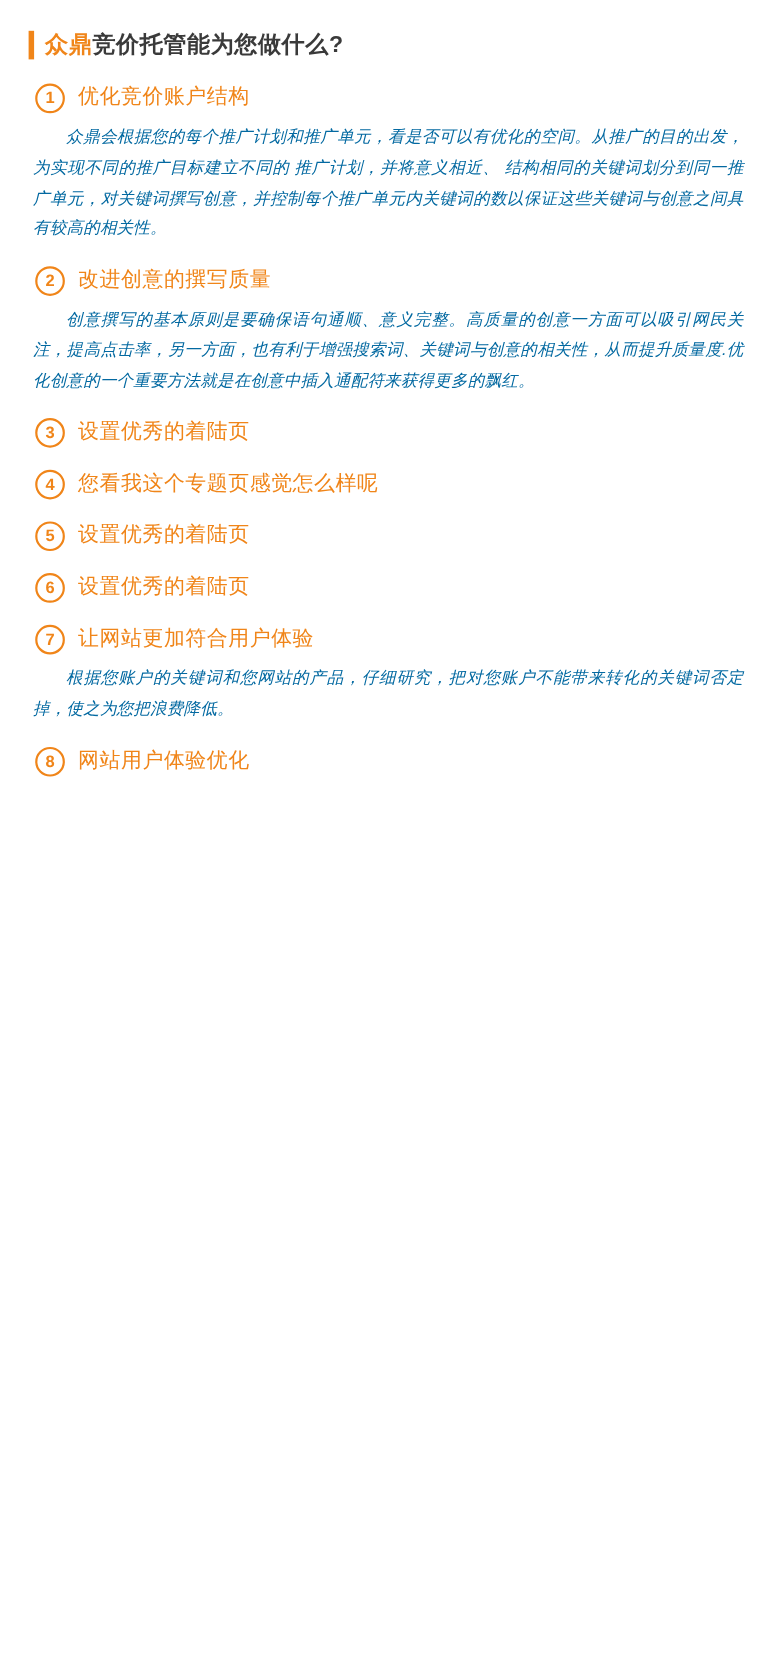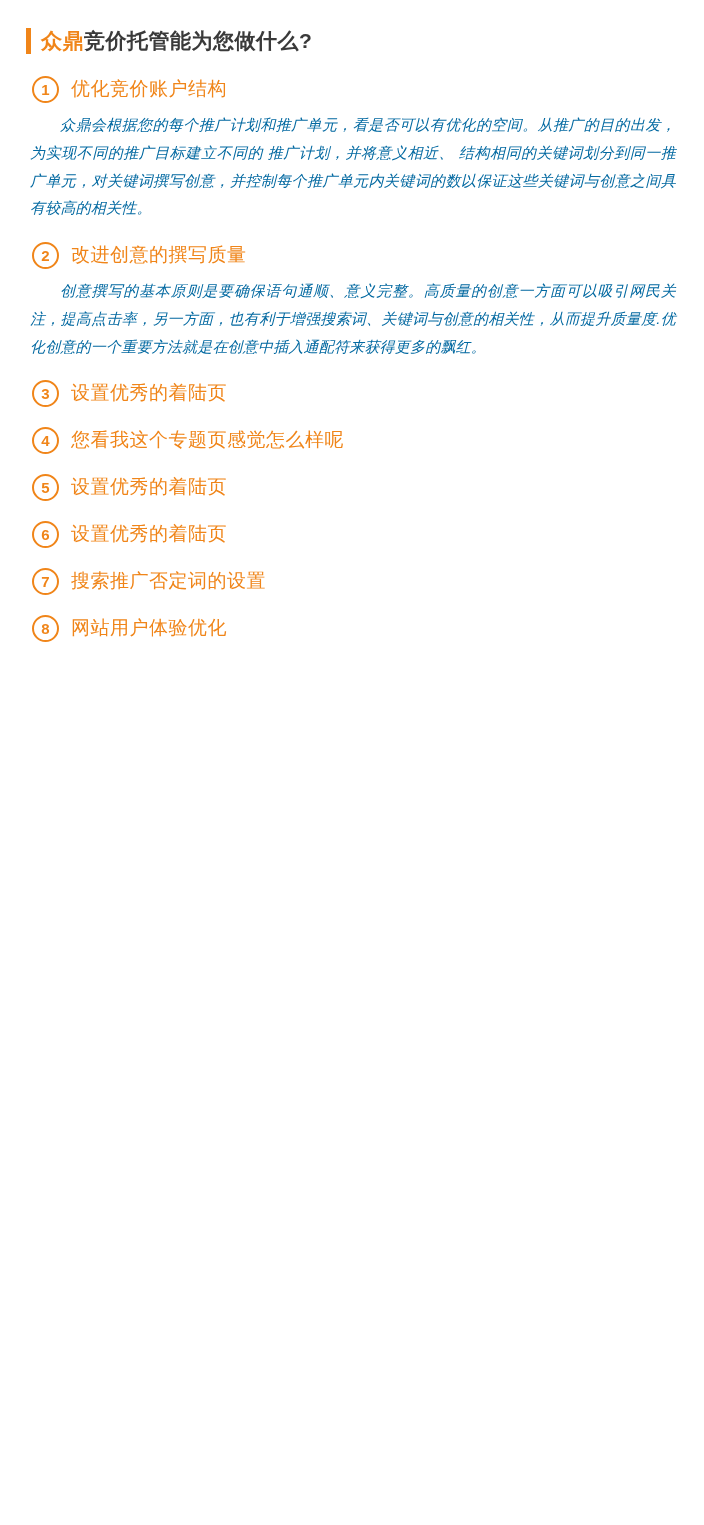--- a/index.html
+++ b/index.html
@@ -139,22 +139,23 @@
   <div class="section">
     <div class="sec-head">
       <div class="num">6</div>
       <div class="sec-title">设置优秀的着陆页</div>
     </div>
   </div>
 
   <div class="section">
     <div class="sec-head">
       <div class="num">7</div>
-      <div class="sec-title">搜索推广否定词的设置</div>
+      <div class="sec-title">让网站更加符合用户体验</div>
     </div>
+    <div class="sec-body">根据您账户的关键词和您网站的产品，仔细研究，把对您账户不能带来转化的关键词否定掉，使之为您把浪费降低。</div>
   </div>
 
   <div class="section">
     <div class="sec-head">
       <div class="num">8</div>
       <div class="sec-title">网站用户体验优化</div>
     </div>
   </div>
 
 </div>

